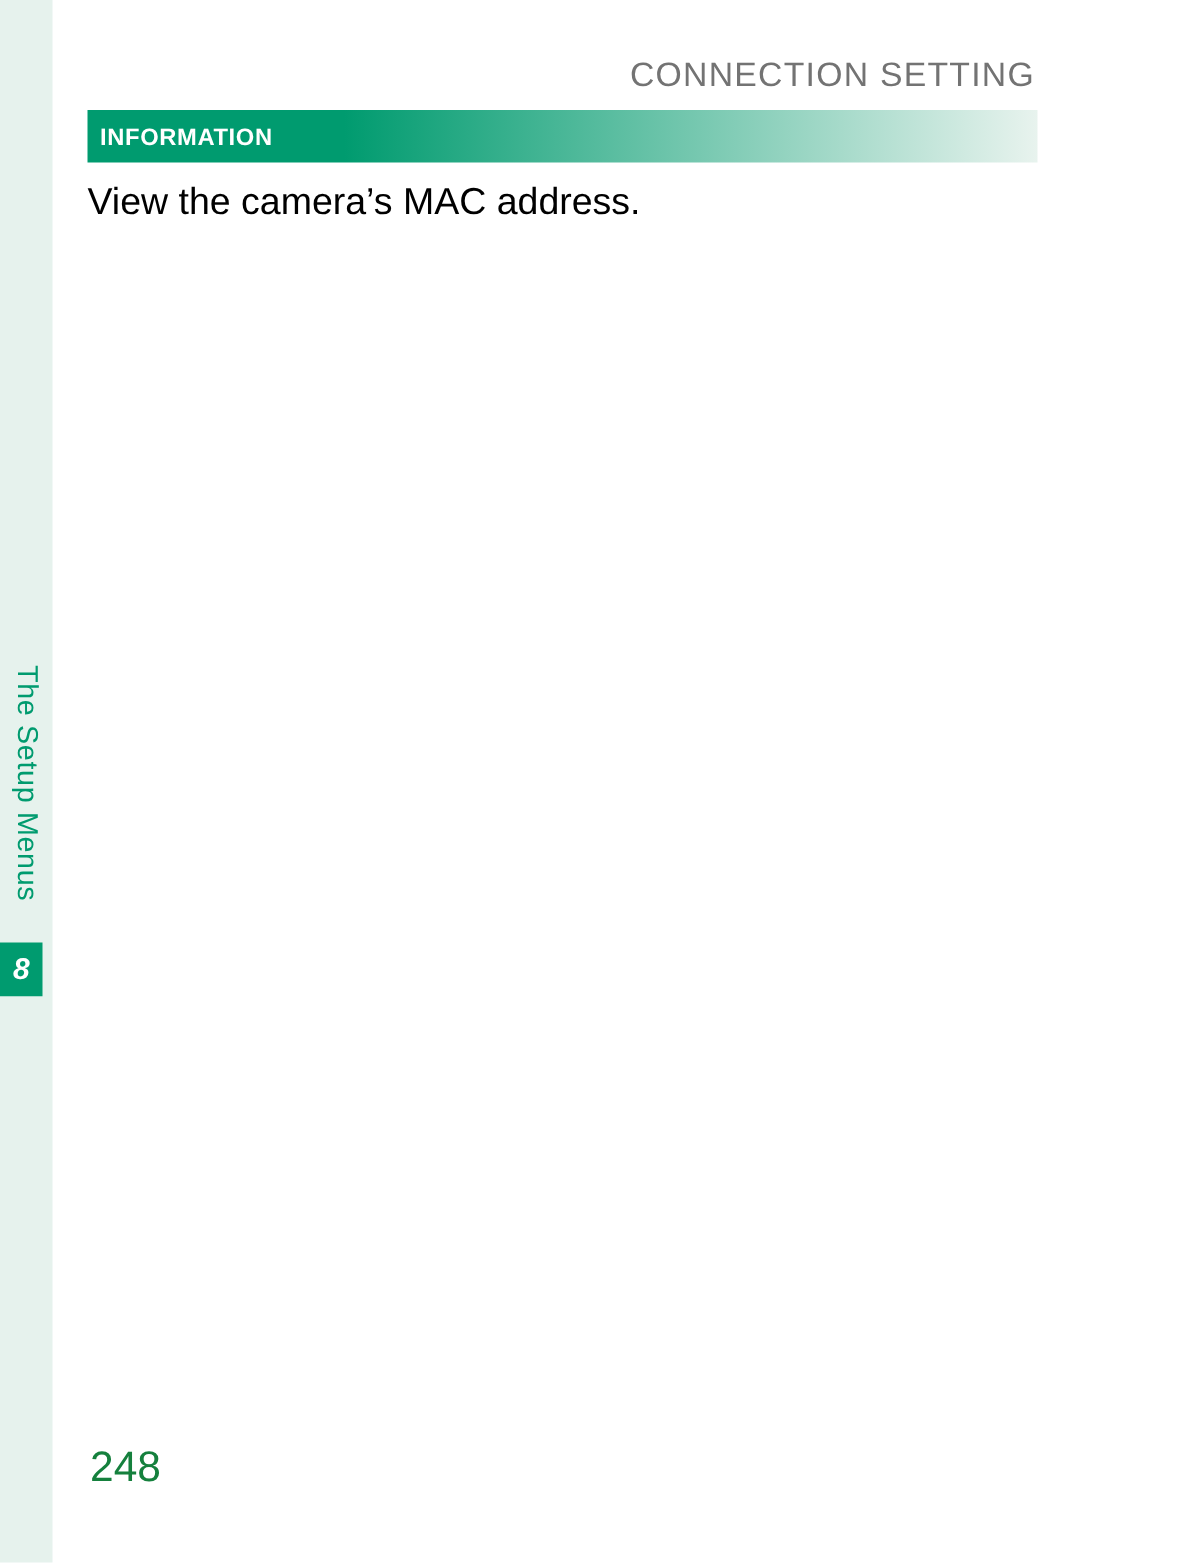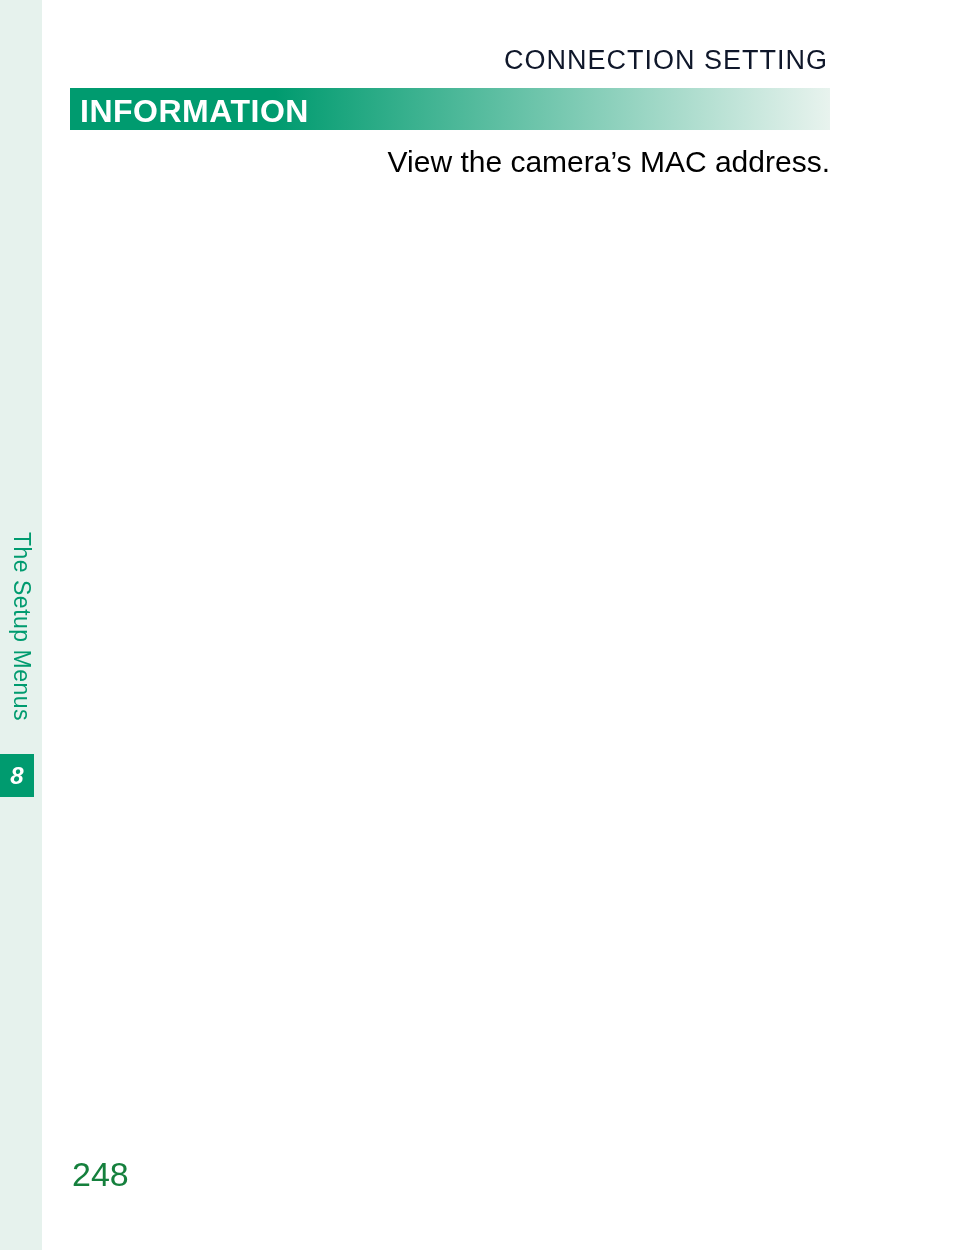--- a/index.html
+++ b/index.html
@@ -52,46 +52,45 @@
       justify-content: center;
     }
     .content {
       position: absolute;
       left: 70px;
       top: 45px;
       width: 760px;
     }
     .breadcrumb {
       text-align: right;
-      color: #0f172a;
+      color: #737373;
       font-size: 27px;
       font-weight: 300;
       letter-spacing: 1px;
       margin-bottom: 12px;
       margin-right: 2px;
     }
     .section-header {
       width: 760px;
       height: 42px;
       background: linear-gradient(90deg, #009b6f 0%, #009b6f 27%, #e8f3ee 100%);
       color: #fff;
-      font-size: 32px;
+      font-size: 19px;
       font-weight: 700;
       letter-spacing: 0.5px;
       padding: 4px 10px 0 10px;
       display: flex;
       align-items: center;
     }
     .body-text {
       color: #000;
       font-size: 30px;
       font-weight: 400;
       margin-top: 12px;
       line-height: 1.35;
-      text-align: right;
     }
     .page-number {
       position: absolute;
       left: 72px;
       bottom: 56px;
       color: #15803d;
       font-size: 34px;
       font-weight: 400;
     }
   </style>

